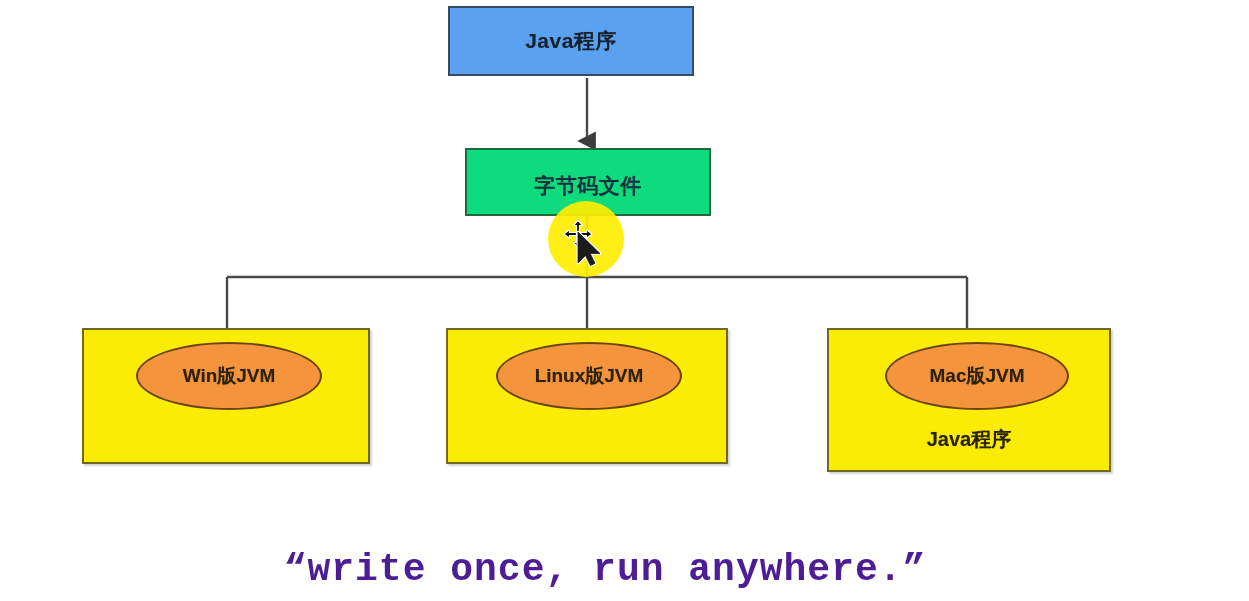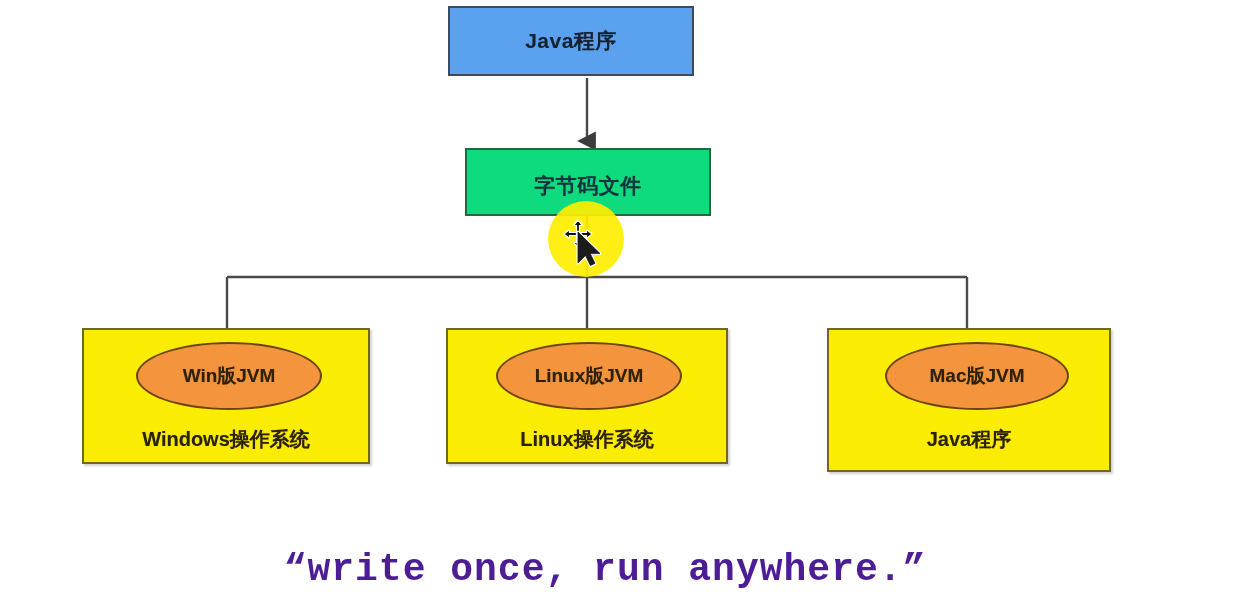--- a/index.html
+++ b/index.html
@@ -186,28 +186,26 @@
   </div>
 
   <div class="node" id="node-bytecode">
     <span class="node-label">字节码文件</span>
   </div>
 
   <div class="os-box" id="os-box-windows">
     <div class="jvm-ellipse">
       <span class="jvm-label">Win版JVM</span>
     </div>
-    <div class="os-label">Windows操作系统</div>
   </div>
 
   <div class="os-box" id="os-box-linux">
     <div class="jvm-ellipse">
       <span class="jvm-label">Linux版JVM</span>
     </div>
-    <div class="os-label">Linux操作系统</div>
   </div>
 
   <div class="os-box" id="os-box-mac">
     <div class="jvm-ellipse">
       <span class="jvm-label">Mac版JVM</span>
     </div>
     <div class="os-label">Java程序</div>
   </div>
 
   <div id="caption">“write once, run anywhere.”</div>

